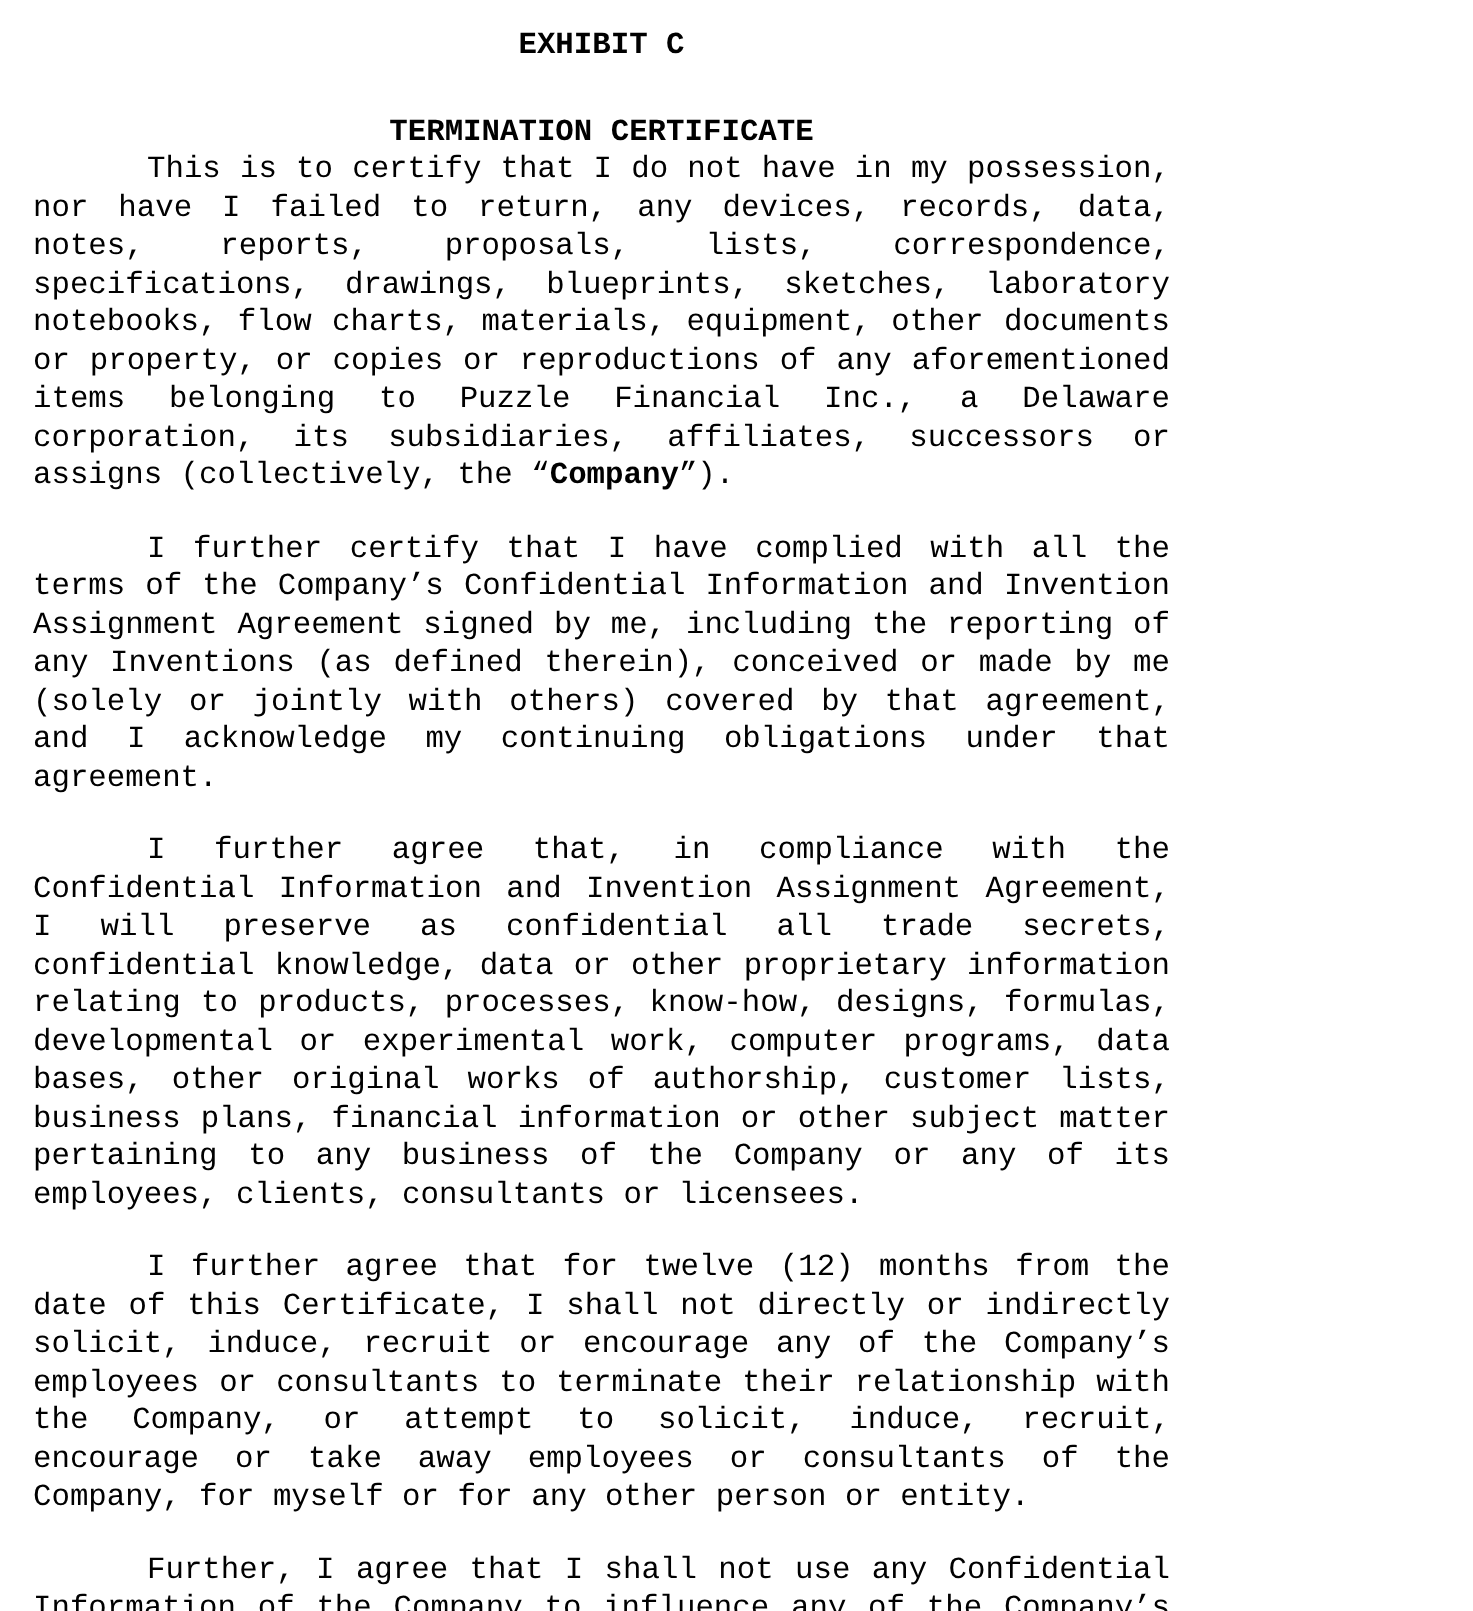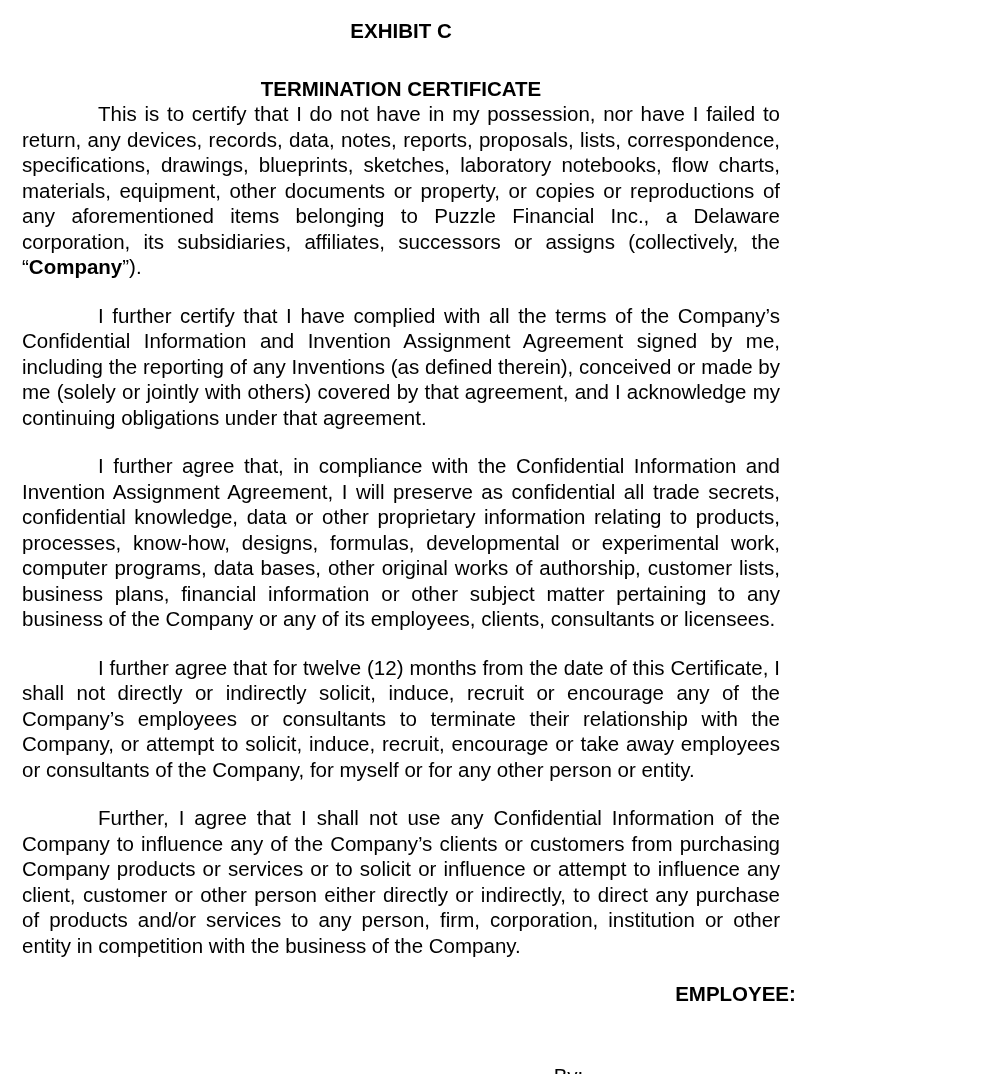--- a/index.html
+++ b/index.html
@@ -2,21 +2,21 @@
 <html><head>
 <meta charset="utf-8">
 <style>
   * { box-sizing: border-box; }
   html, body { margin: 0; padding: 0; background: #ffffff; }
   .page {
     width: 802px;
     height: 1074px;
     background: #ffffff;
     color: #000000;
-    font-family: Liberation Sans, sans-serif;
+    font-family: Liberation Mono, monospace;
     font-size: 20.5px;
     line-height: 25.5px;
     padding: 18px 22px 0 22px;
     overflow: hidden;
   }
   .heading {
     text-align: center;
     font-weight: bold;
     margin: 0;
     font-size: 20.5px;

